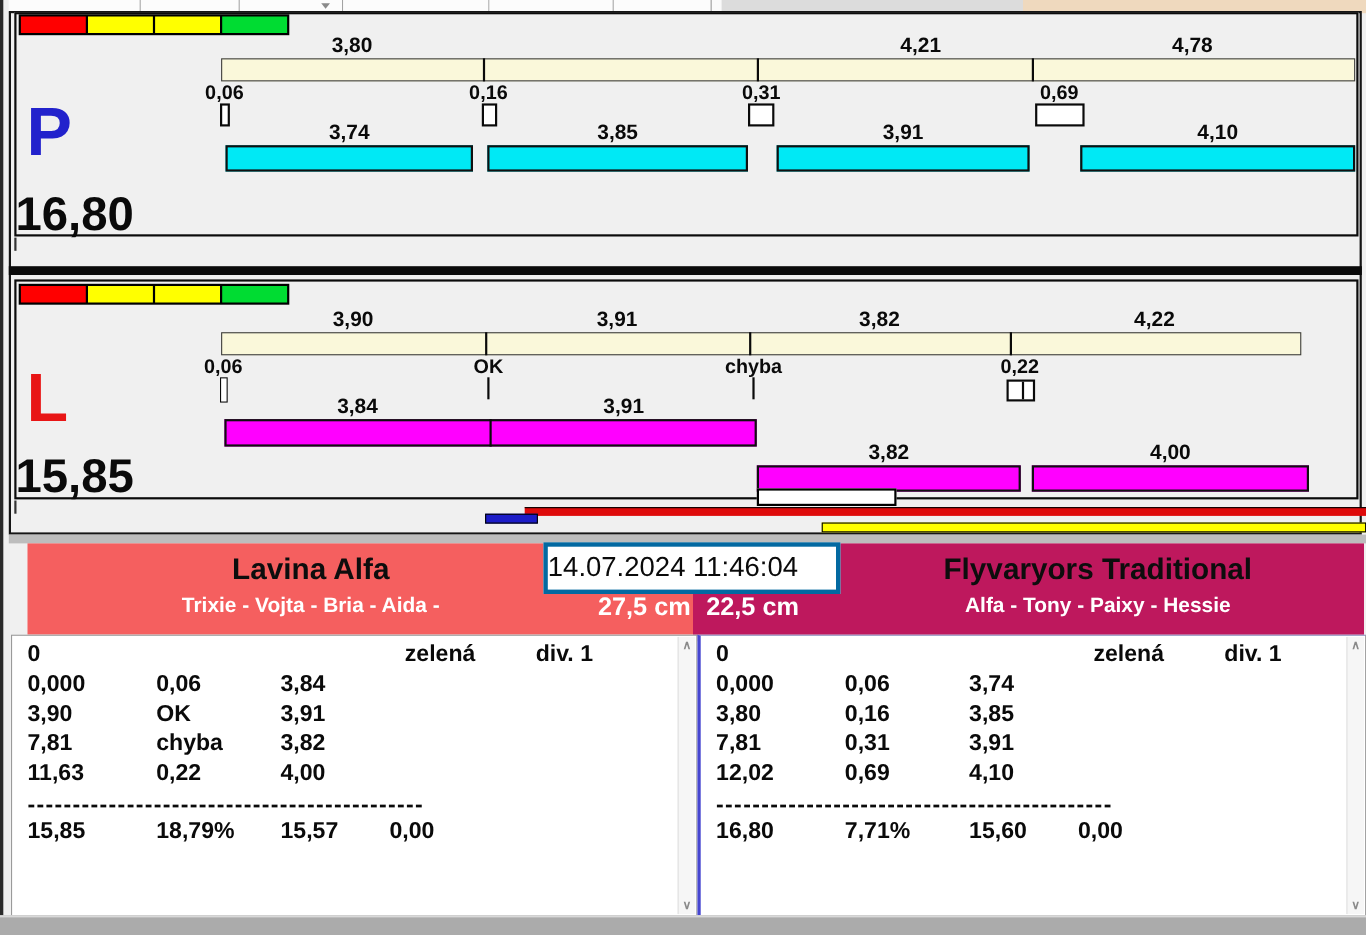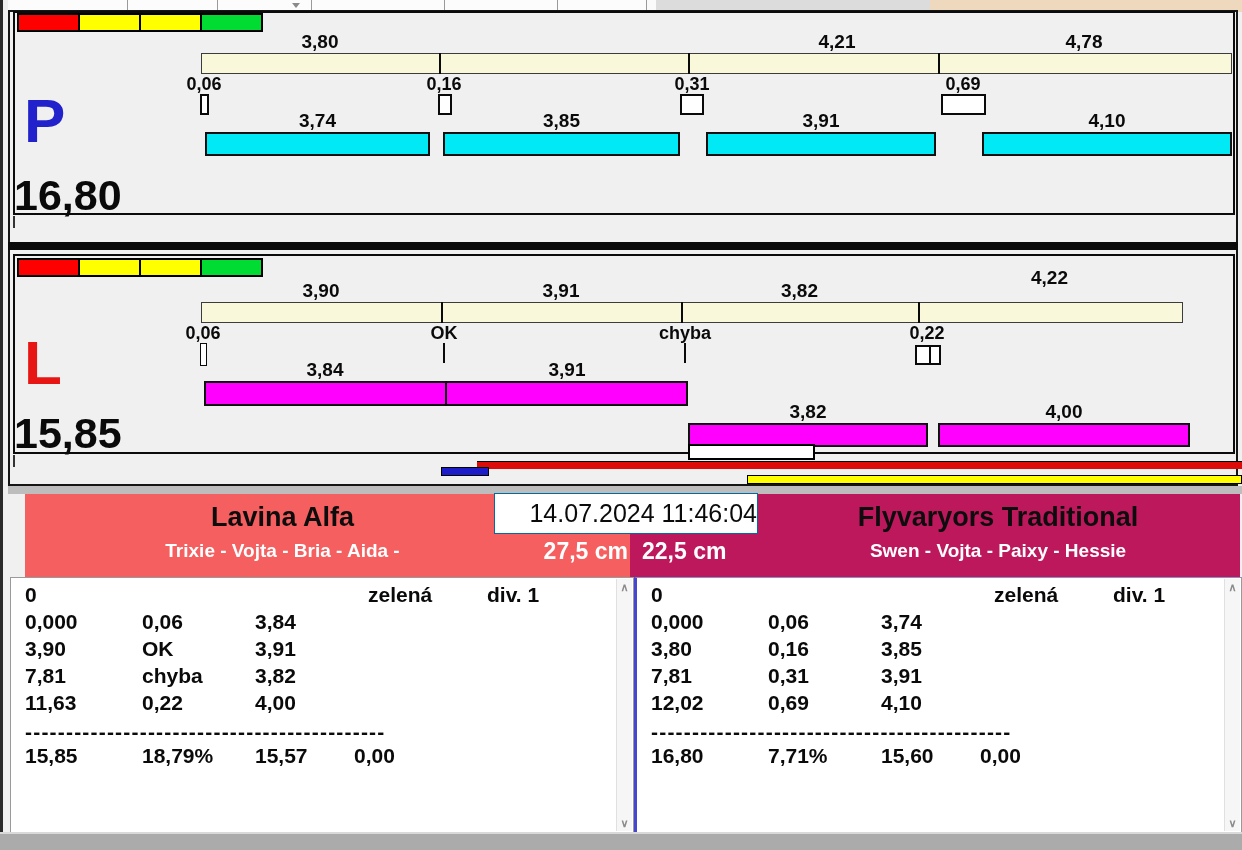--- a/index.html
+++ b/index.html
@@ -34,22 +34,22 @@
   .lane-total{position:absolute;font-size:43px;font-weight:bold;line-height:1;}
   .smalltick{position:absolute;width:2px;height:12px;background:#333;}
   
   .whitebox{left:688px;top:444px;width:127px;height:16px;background:#fff;border:2px solid #000;box-sizing:border-box;z-index:6;}
   .pbar{position:absolute;z-index:6;box-sizing:border-box;}
   
   .team-header{position:absolute;}
   .team-title{position:absolute;text-align:center;font-size:27px;font-weight:bold;color:#0d0d0d;white-space:nowrap;}
   .team-dogs{position:absolute;text-align:center;font-size:19px;font-weight:bold;color:#fff;white-space:nowrap;}
   .team-height{position:absolute;font-size:23px;font-weight:bold;color:#fff;white-space:nowrap;}
-  .datebox{left:494px;top:493px;width:262px;height:39px;background:#fff;border:1px solid #0369a1;
-           z-index:10;text-align:right;line-height:39px;font-size:25px;}
+  .datebox{left:494px;top:493px;width:262px;height:39px;background:#fff;border:4px solid #0369a1;
+           z-index:10;text-align:left;line-height:39px;font-size:25px;}
   .textarea{position:absolute;background:#fff;border:1px solid #9a9a9a;font-weight:bold;font-size:21px;}
   .textarea.right{border-left:3px solid #4646D0;border-top-color:#8F8FBF;}
   .trow{position:absolute;left:0;right:22px;display:flex;padding-left:14px;white-space:nowrap;}
   .cell{flex:0 0 auto;}
   .c1{width:117px}.c2{width:113px}.c3{width:99px}.c0{width:343px}.cz{width:119px}
   .dashrow{letter-spacing:1.2px;}
   .scrollbar{position:absolute;top:1px;bottom:1px;right:1px;width:15px;background:#F6F6F6;border-left:1px solid #E0E0E0;}
   .scroll-arrow{position:absolute;left:0;right:0;text-align:center;color:#8a8a8a;font-size:11px;font-weight:bold;line-height:12px;}
   .footer{left:0;top:832px;width:1242px;height:18px;background:#ABABAB;border-top:2px solid #D9D9D9;box-sizing:border-box;}
 </style>
@@ -117,21 +117,21 @@
   <div class="abs strip" style="left:17px;top:258px;">
     <div style="background:#FF0000"></div>
     <div style="background:#FFFF00"></div>
     <div style="background:#FFFF00"></div>
     <div style="background:#00DC32"></div>
   </div>
 
   <div class="split-label" style="left:201px;top:280px;width:240px">3,90</div>
   <div class="split-label" style="left:441px;top:280px;width:240px">3,91</div>
   <div class="split-label" style="left:681px;top:280px;width:237px">3,82</div>
-  <div class="split-label" style="left:918px;top:267px;width:263px">4,22</div>
+  <div class="split-label" style="left:918px;top:280px;width:263px">4,22</div>
   <div class="split-bar" style="left:201px;top:302px;width:980px"></div>
   <div class="vdiv" style="left:441px;top:302px"></div>
   <div class="vdiv" style="left:681px;top:302px"></div>
   <div class="vdiv" style="left:918px;top:302px"></div>
 
   <div class="marker-label" style="left:163px;top:323px">0,06</div>
   <div class="marker-label" style="left:404px;top:323px">OK</div>
   <div class="marker-label" style="left:645px;top:323px">chyba</div>
   <div class="marker-label" style="left:887px;top:323px">0,22</div>
   <div class="marker-box" style="left:200px;top:343px;width:7px;height:23px;border-width:1px"></div>
@@ -160,21 +160,21 @@
   <div class="pbar" style="left:747px;top:475px;width:495px;height:9px;background:#FFFF00;border:1px solid #000;"></div>
   <div class="abs grayband"></div>
 
   <div class="team-header" style="left:16px;top:494px;width:611px;height:83px;background:#F55F5F;margin-left:9px;">
     <div class="team-title" style="left:0;right:96px;top:8px">Lavina Alfa</div>
     <div class="team-dogs" style="left:0;right:96px;top:46px">Trixie - Vojta - Bria - Aida -</div>
     <div class="team-height" style="right:8px;top:44px">27,5 cm</div>
   </div>
   <div class="team-header" style="left:630px;top:494px;width:610px;height:89px;background:#be185d;">
     <div class="team-title" style="left:126px;right:0;top:8px">Flyvaryors Traditional</div>
-    <div class="team-dogs" style="left:126px;right:0;top:46px">Swen - Vojta - Paixy - Hessie</div>
+    <div class="team-dogs" style="left:126px;right:0;top:46px">Alfa - Tony - Paixy - Hessie</div>
     <div class="team-height" style="left:12px;top:44px">22,5 cm</div>
   </div>
   <div class="abs datebox">14.07.2024 11:46:04</div>
 
   <div class="textarea" style="left:10px;top:577px;width:622px;height:254px;">
     <div class="trow" style="top:5px">
       <span class="cell c0">0</span>
         <span class="cell cz">zelená</span>
         <span class="cell">div. 1</span>
     </div>

